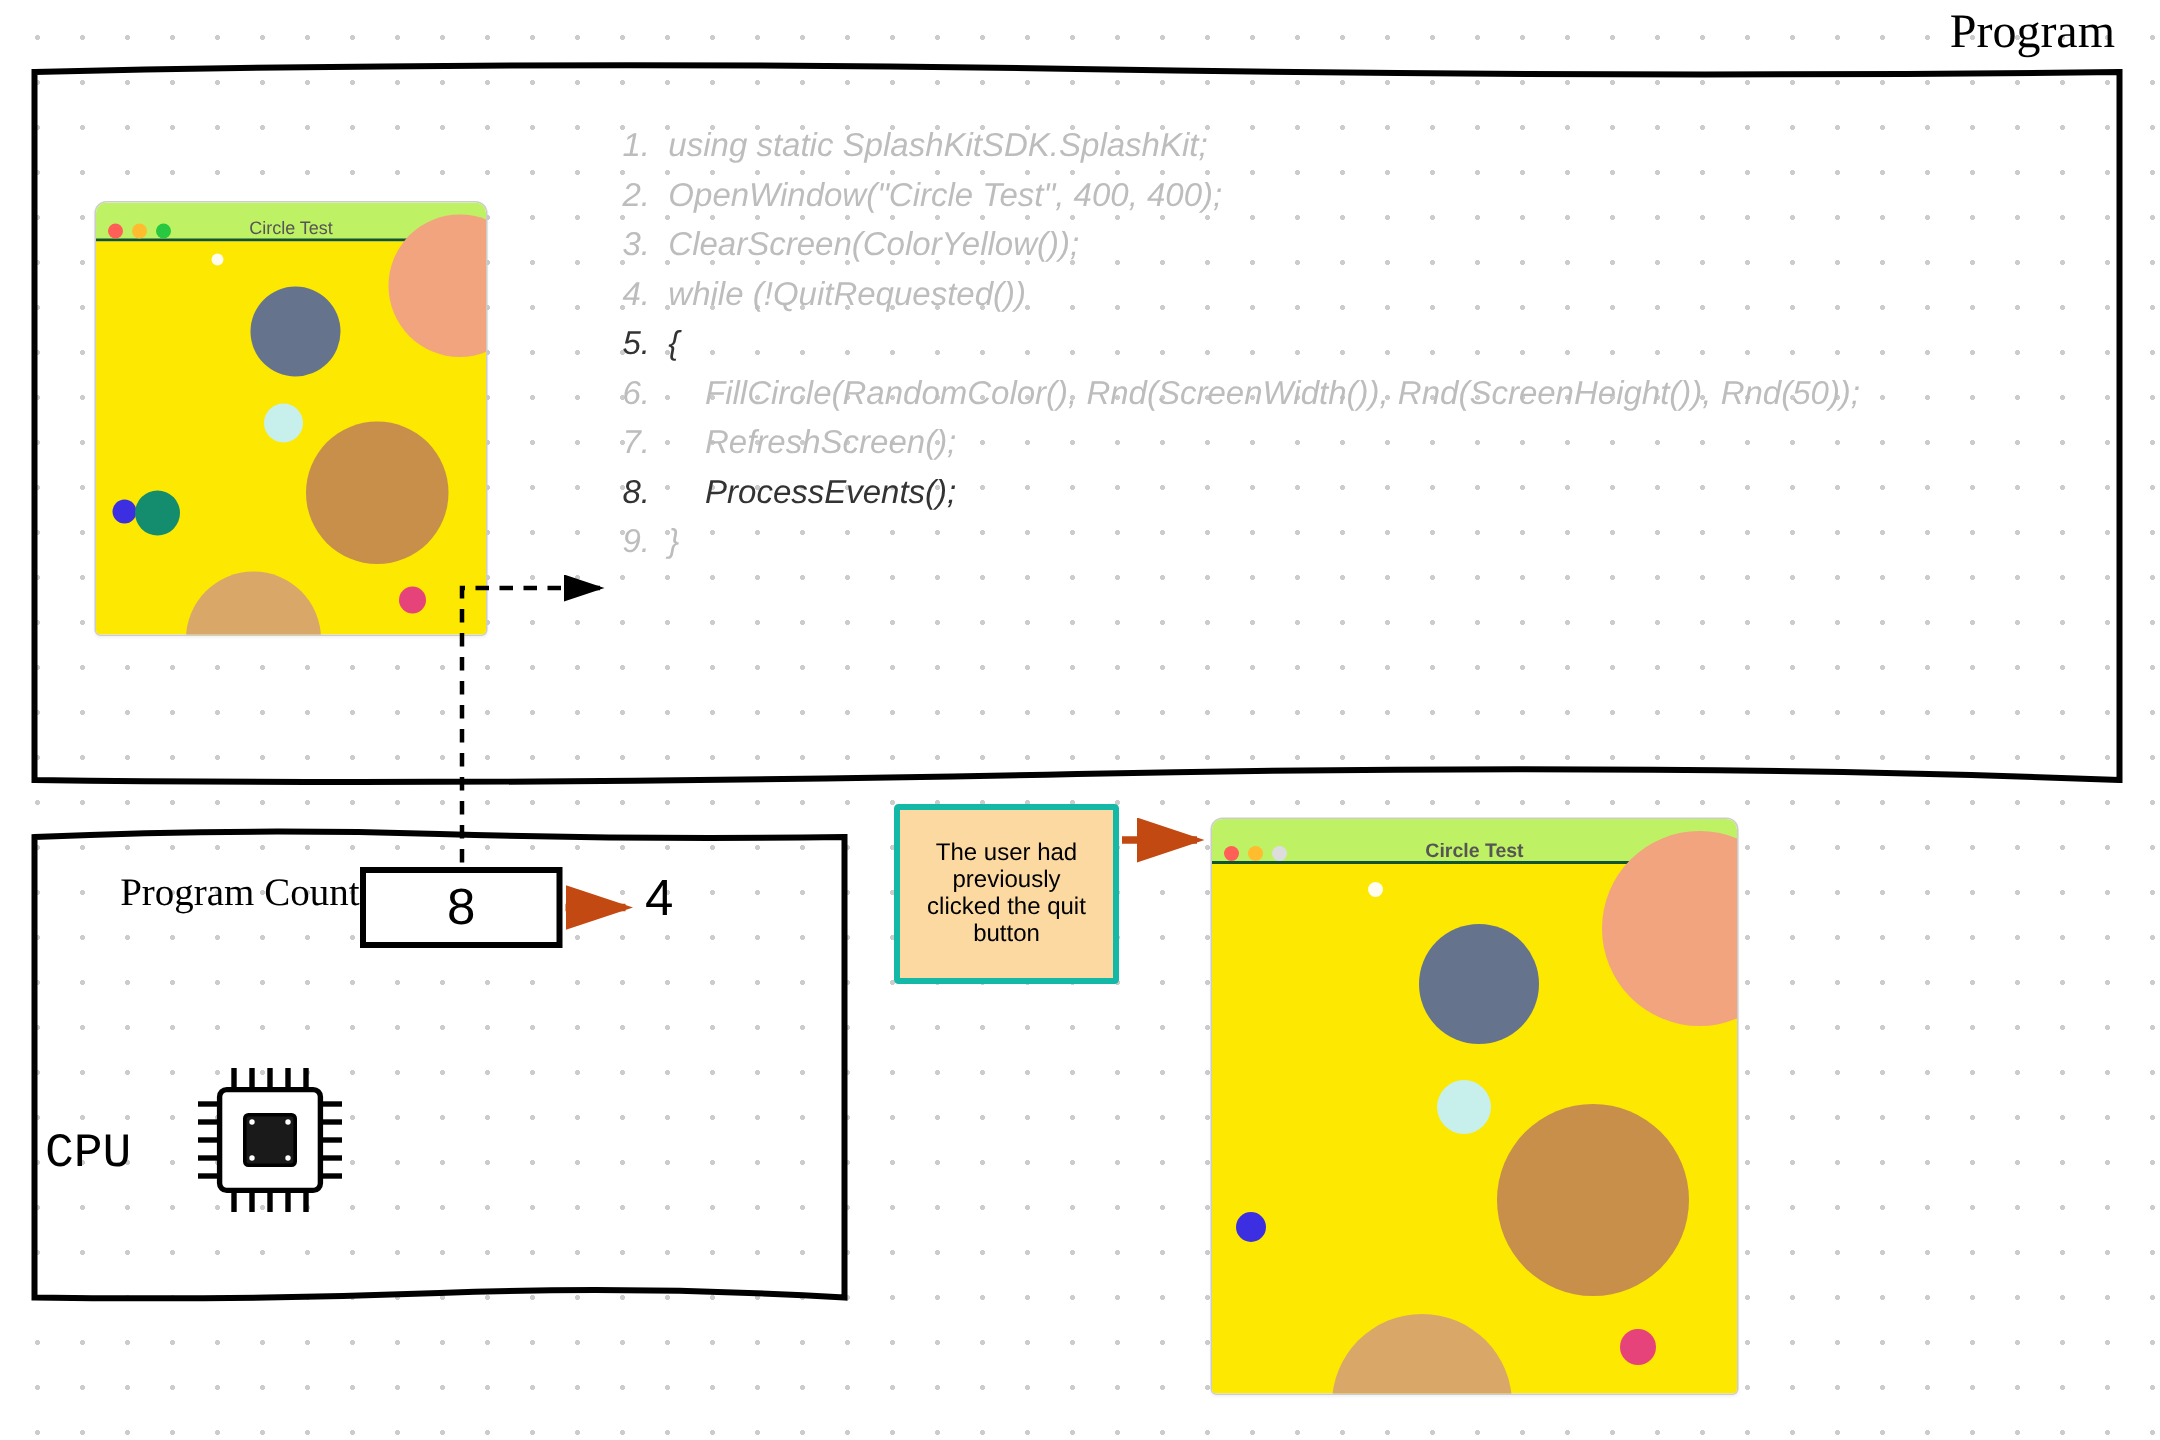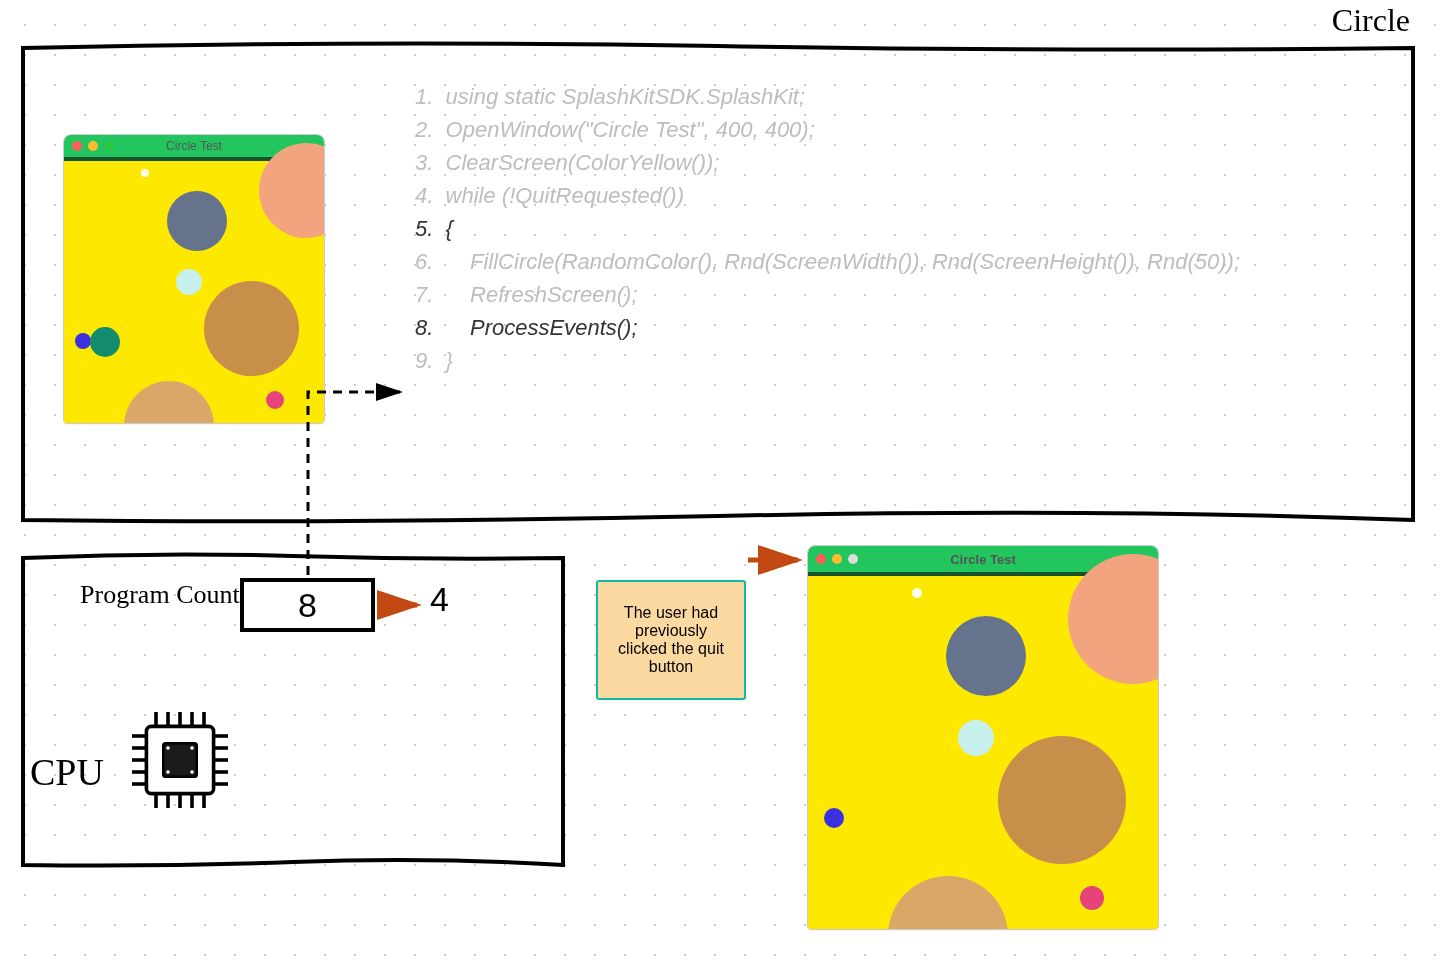--- a/index.html
+++ b/index.html
@@ -29,24 +29,24 @@
   .app-window {
     position: absolute;
     background: #fff;
     border: 1px solid #ccc;
     border-radius: 8px 8px 4px 4px;
     overflow: hidden;
     box-shadow: 0 1px 2px rgba(0,0,0,0.05);
   }
   .titlebar {
     height: 26px;
-    background: #22c55e;
-    border-bottom: 4px solid #14532d;
+    background: #bef264;
+    border-bottom: 2px solid #14532d;
     display: flex;
-    align-items: center;
+    align-items: flex-end;
     position: relative;
   }
   .dots { display:flex; gap:6px; margin-left:8px; }
   .dot { width:10px; height:10px; border-radius:50%; }
   .dot.r { background:#ff5f57; }
   .dot.y { background:#febc2e; }
   .dot.g { background:#28c840; }
   .title-text {
     position:absolute; left:0; right:0;
     text-align:center; font-size:12px; color:#555; font-weight:500;
@@ -90,31 +90,31 @@
     font-size:34px;
   }
   .pc-next {
     position:absolute;
     left:430px; top:580px;
     font-size:34px;
   }
   .cpu-label {
     position:absolute;
     left:30px; top:750px;
-    font-family:Liberation Serif, serif;
-    font-size:38px;
+    font-family:Liberation Mono, monospace;
+    font-size:32px;
   }
 
   
   .sticky {
     position:absolute;
-    left:596px; top:580px;
+    left:596px; top:536px;
     width:150px; height:120px;
     background:#fcd9a0;
-    border:2px solid #14b8a6;
+    border:4px solid #14b8a6;
     border-radius:3px;
     display:flex; align-items:center; justify-content:center;
     text-align:center;
     font-size:16px;
     padding:18px;
   }
 
   
   .arrow-svg { position:absolute; overflow:visible; pointer-events:none; }
 
@@ -130,21 +130,21 @@
   
   .chip {
     position:absolute;
     left:120px; top:700px;
     width:120px; height:120px;
   }
 </style>
 </head>
 <body>
 
-<div class="memory-label handwritten">Circle</div>
+<div class="memory-label handwritten">Program</div>
 
 <svg class="arrow-svg" style="left:18px;top:40px;width:1400px;height:500px">
   <path d="M5,8 Q350,0 700,6 T1395,8 L1395,480 Q1080,468 700,476 T5,480 Z" fill="none" stroke="#000" stroke-width="4"></path>
 </svg>
 
 <div class="app-window" style="left:63px;top:134px;width:262px;height:290px">
   <div class="titlebar">
     <div class="dots">
       <div class="dot r"></div>
       <div class="dot y"></div>

